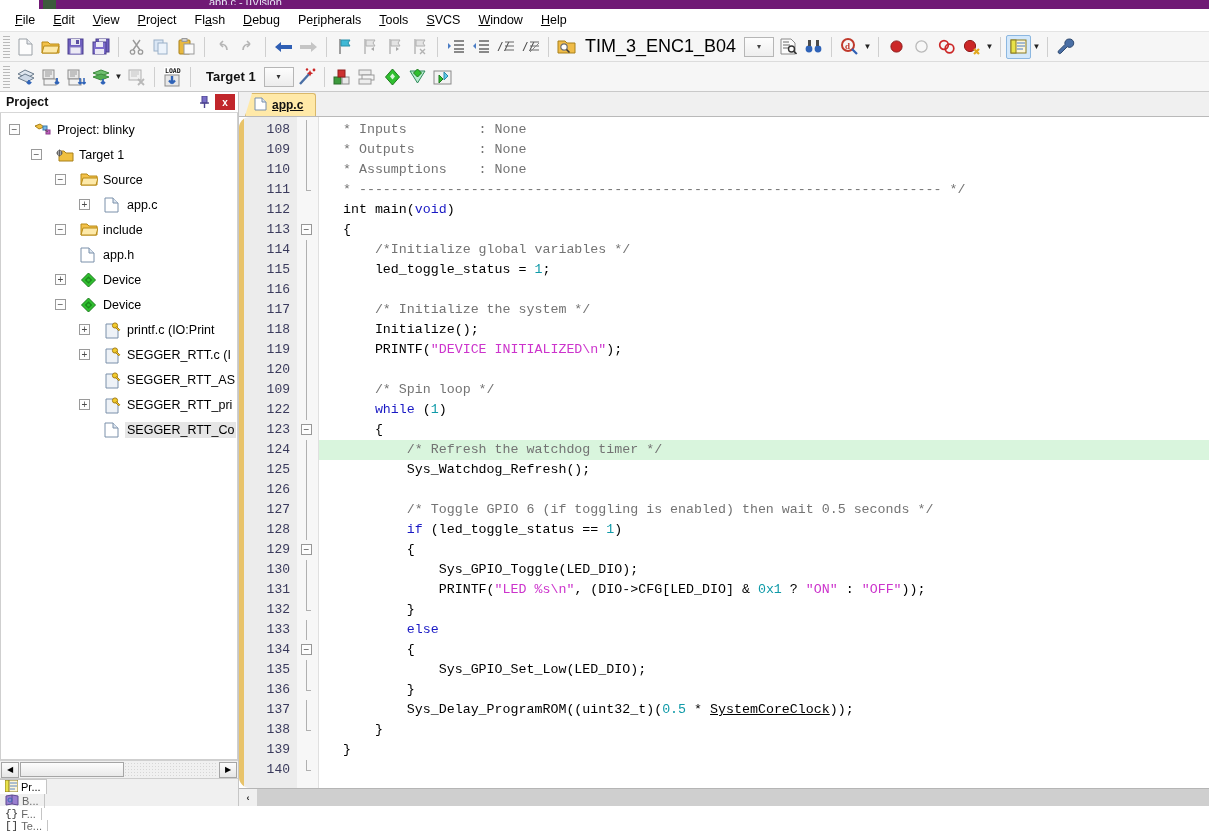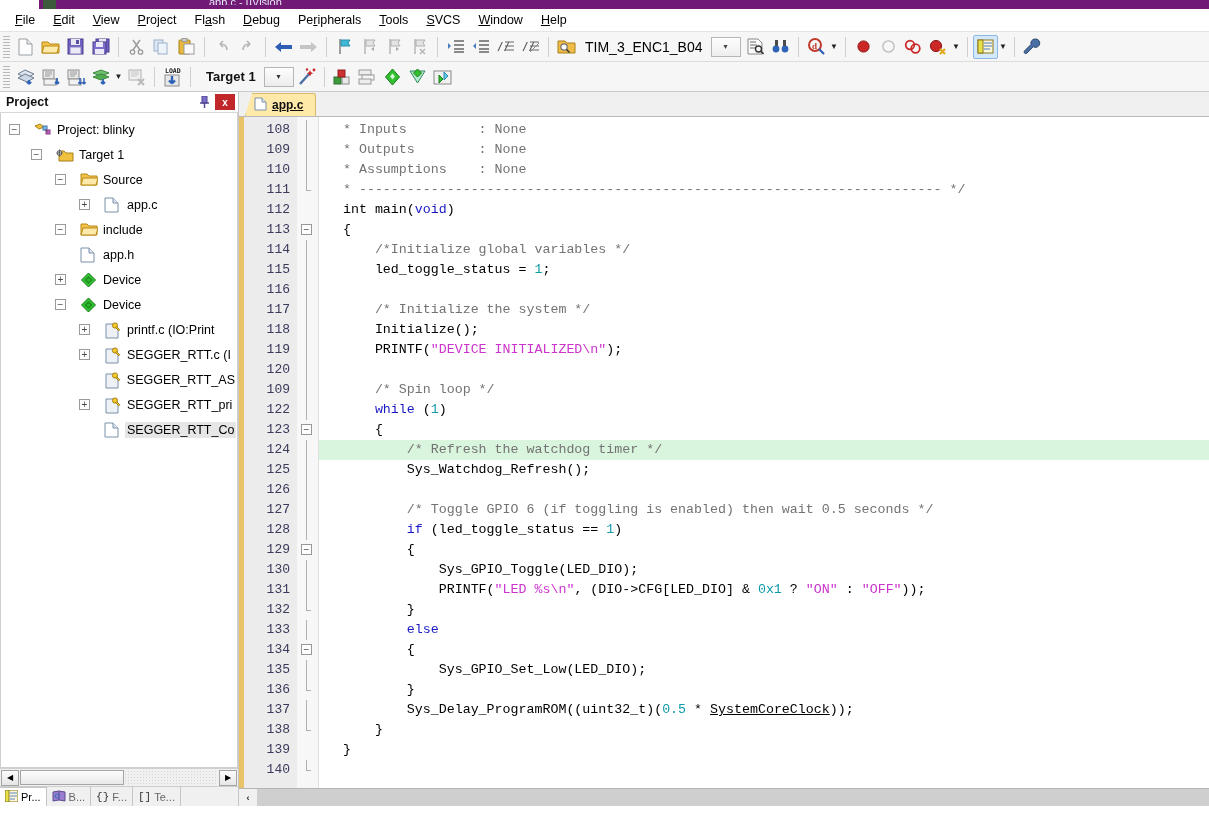--- a/index.html
+++ b/index.html
@@ -71,21 +71,21 @@
     position: relative;
   }
   .tbtn.active { background: #d3e8fb; border-color: #8cb7e0; }
   .tsep { width: 1px; height: 20px; background: #cfcfcf; margin: 0 5px; }
   .tcaret {
     width: 11px; height: 24px; display:inline-flex;
     align-items:center; justify-content:center; cursor:default;
     font-size: 8px; color:#222;
   }
   .tlabel {
-    font-size: 14px; margin-left: 6px; margin-right: 6px;
+    font-size: 18px; margin-left: 6px; margin-right: 6px;
     white-space: nowrap; color:#000;
   }
   .combo-blank {
     width: 30px; height: 20px; border: 1px solid #b6b6b6;
     background: linear-gradient(#fdfdfd,#eeeeee);
     display:inline-flex; align-items:center; justify-content:center;
     font-size:8px; color:#444; margin: 0 2px; cursor:default;
   }
   .target-name {
     font-size: 13px; font-weight: bold; color:#111;
@@ -159,22 +159,23 @@
   }
   .hs-thumb {
     height:15px; width:104px; border:1px solid #a5a5a5;
     background:linear-gradient(#fdfdfd,#e9e9e9); cursor:default;
   }
   .hs-track { flex:1; height:16px;
     background-image: radial-gradient(#d6d6d6 30%, transparent 31%);
     background-size:3px 3px; }
 
   .bottom-tabs {
-    height:20px; background:#f0f0f0; display:flex; align-items:flex-start;
+    height:28px; background:#f0f0f0; display:flex; align-items:flex-start;
     border-top:1px solid #cdcdcd;
+    flex-direction:column;
   }
   .btab {
     height:19px; display:flex; align-items:center; gap:3px;
     padding:0 5px; font-size:11px; cursor:default;
     border-right:1px solid #c5c5c5; color:#666;
   }
   .btab.active { background:#fff; color:#000; border-top:1px solid #c5c5c5;}
 
   
   .editorpane { flex:1; display:flex; flex-direction:column; background:#fff; min-width:0;}
@@ -184,21 +185,21 @@
   }
   .etab {
     height:23px; display:flex; align-items:center; gap:5px;
     padding:0 12px 0 8px; font-size:12px; cursor:default;
     background:#ffe9a8; border:1px solid #d9b86a; border-bottom:none;
     border-radius:3px 3px 0 0; position:relative;
     clip-path: polygon(7px 0, 100% 0, 100% 100%, 0 100%);
   }
   .etab .etab-label { font-weight:bold; text-decoration:underline; color:#111; }
 
-  .codearea { flex:1; display:flex; overflow:hidden; position:relative; background:#fff; }
+  .codearea { flex:1; display:flex; overflow:hidden; position:relative; background:#fff;border-radius:11px; }
   .gutter {
     width:58px; min-width:58px; background:#ececec;
     font-family:"Liberation Mono", monospace; font-size:13px;
     color:#3a3a5c; text-align:right; padding-top:3px;
   }
   .gutter .gl { height:20px; line-height:20px; padding-right:7px; }
   .foldbar {
     width:22px; min-width:22px; background:#f7f7f7; padding-top:3px;
     border-right:1px solid #e0e0e0; position:relative;
   }

